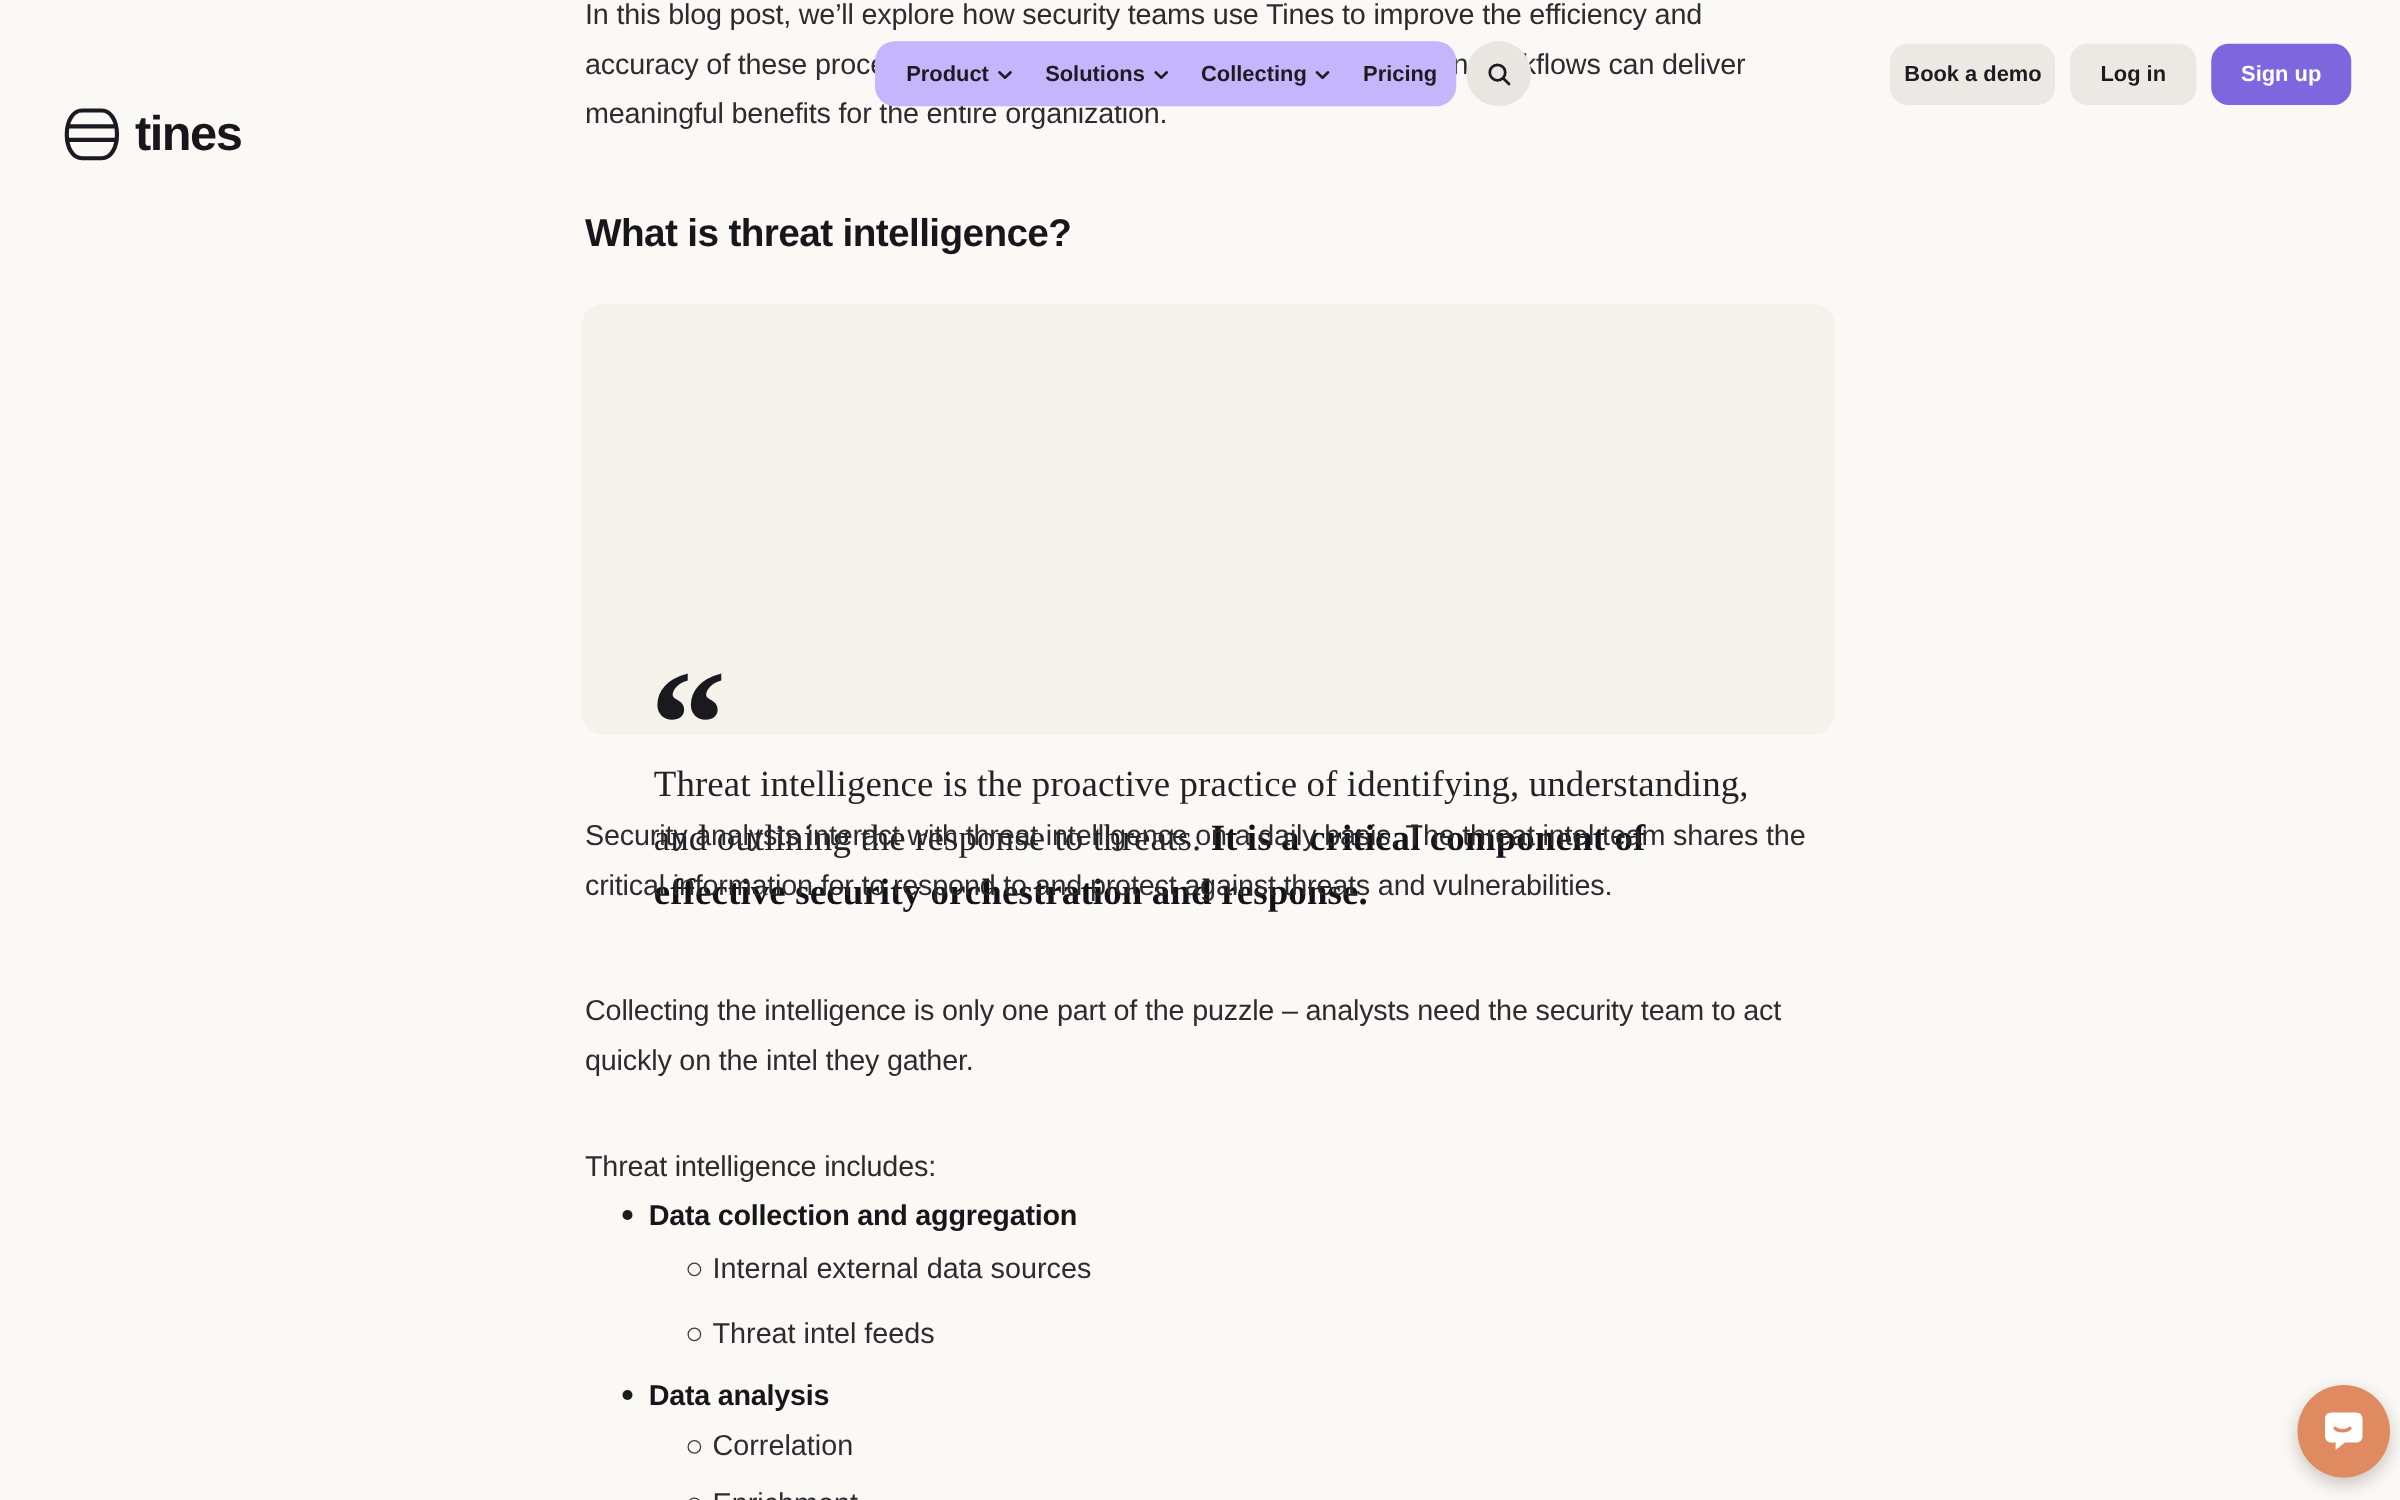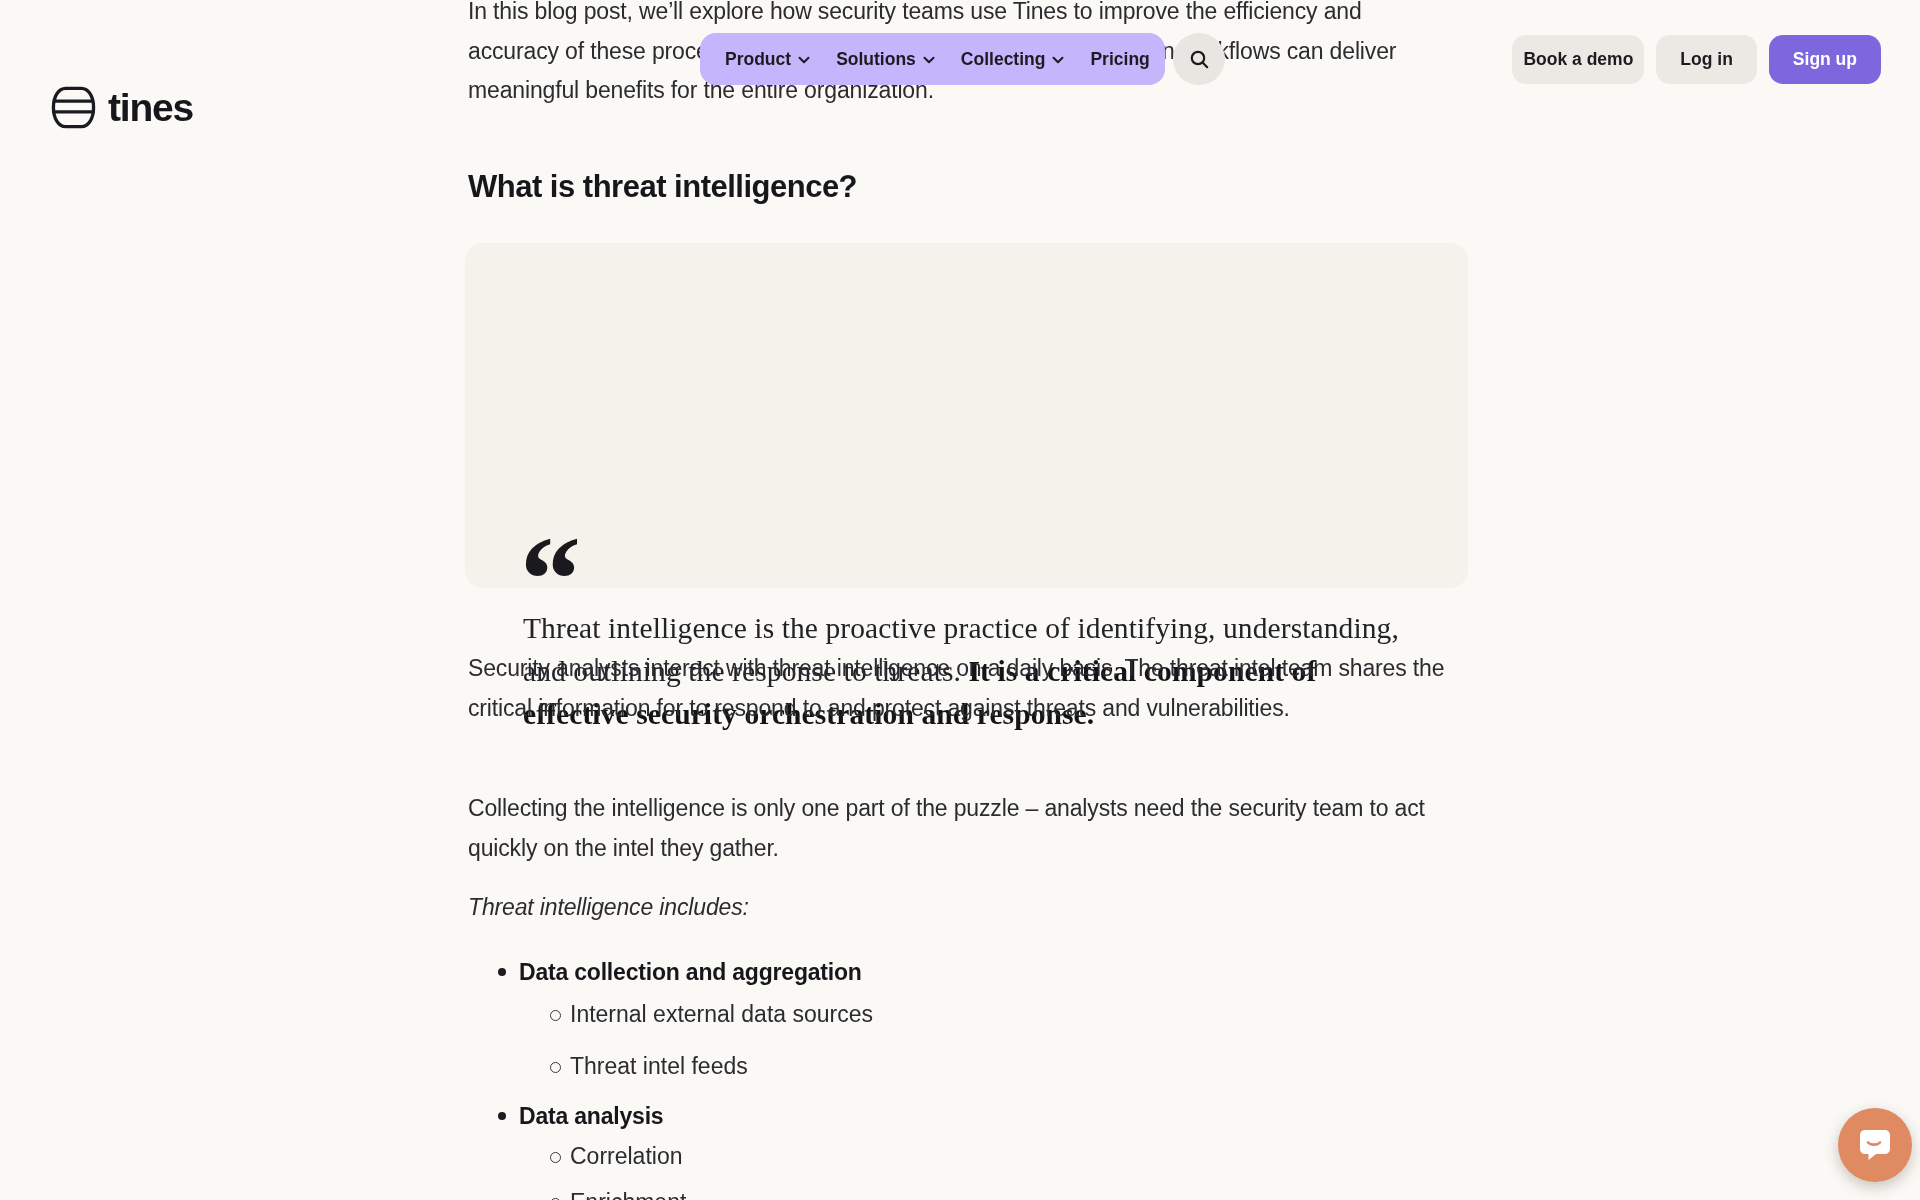--- a/index.html
+++ b/index.html
@@ -57,21 +57,21 @@
   }
   .quote-text {
     position:absolute; left:58px; top:364px; width:890px;
     font-family:"Liberation Serif", serif; font-size:29.5px; line-height:43px;
     color:#232327; letter-spacing:0.1px;
   }
   .quote-text b { color:#141418; }
 
   .p2 { position:absolute; top:649px; width:990px; }
   .p3 { position:absolute; top:789px; width:990px; }
-  .p4 { position:absolute; top:888px; width:990px;font-style:italic; }
+  .p4 { position:absolute; top:914px; width:990px; }
 
   .tlist { position:absolute; top:952px; width:990px; list-style:none; }
   .li { position:relative; line-height:40px; font-size:23px; }
   .li.lvl1 { padding-left:51px; font-weight:700; color:#17171B; letter-spacing:-0.2px; }
   .li.lvl2 { padding-left:102px; color:#2B2B30; }
   .li.lvl1::before {
     content:""; position:absolute; left:30px; top:16px;
     width:8px; height:8px; border-radius:50%; background:#1B1B20;
   }
   .li.lvl2::before {

